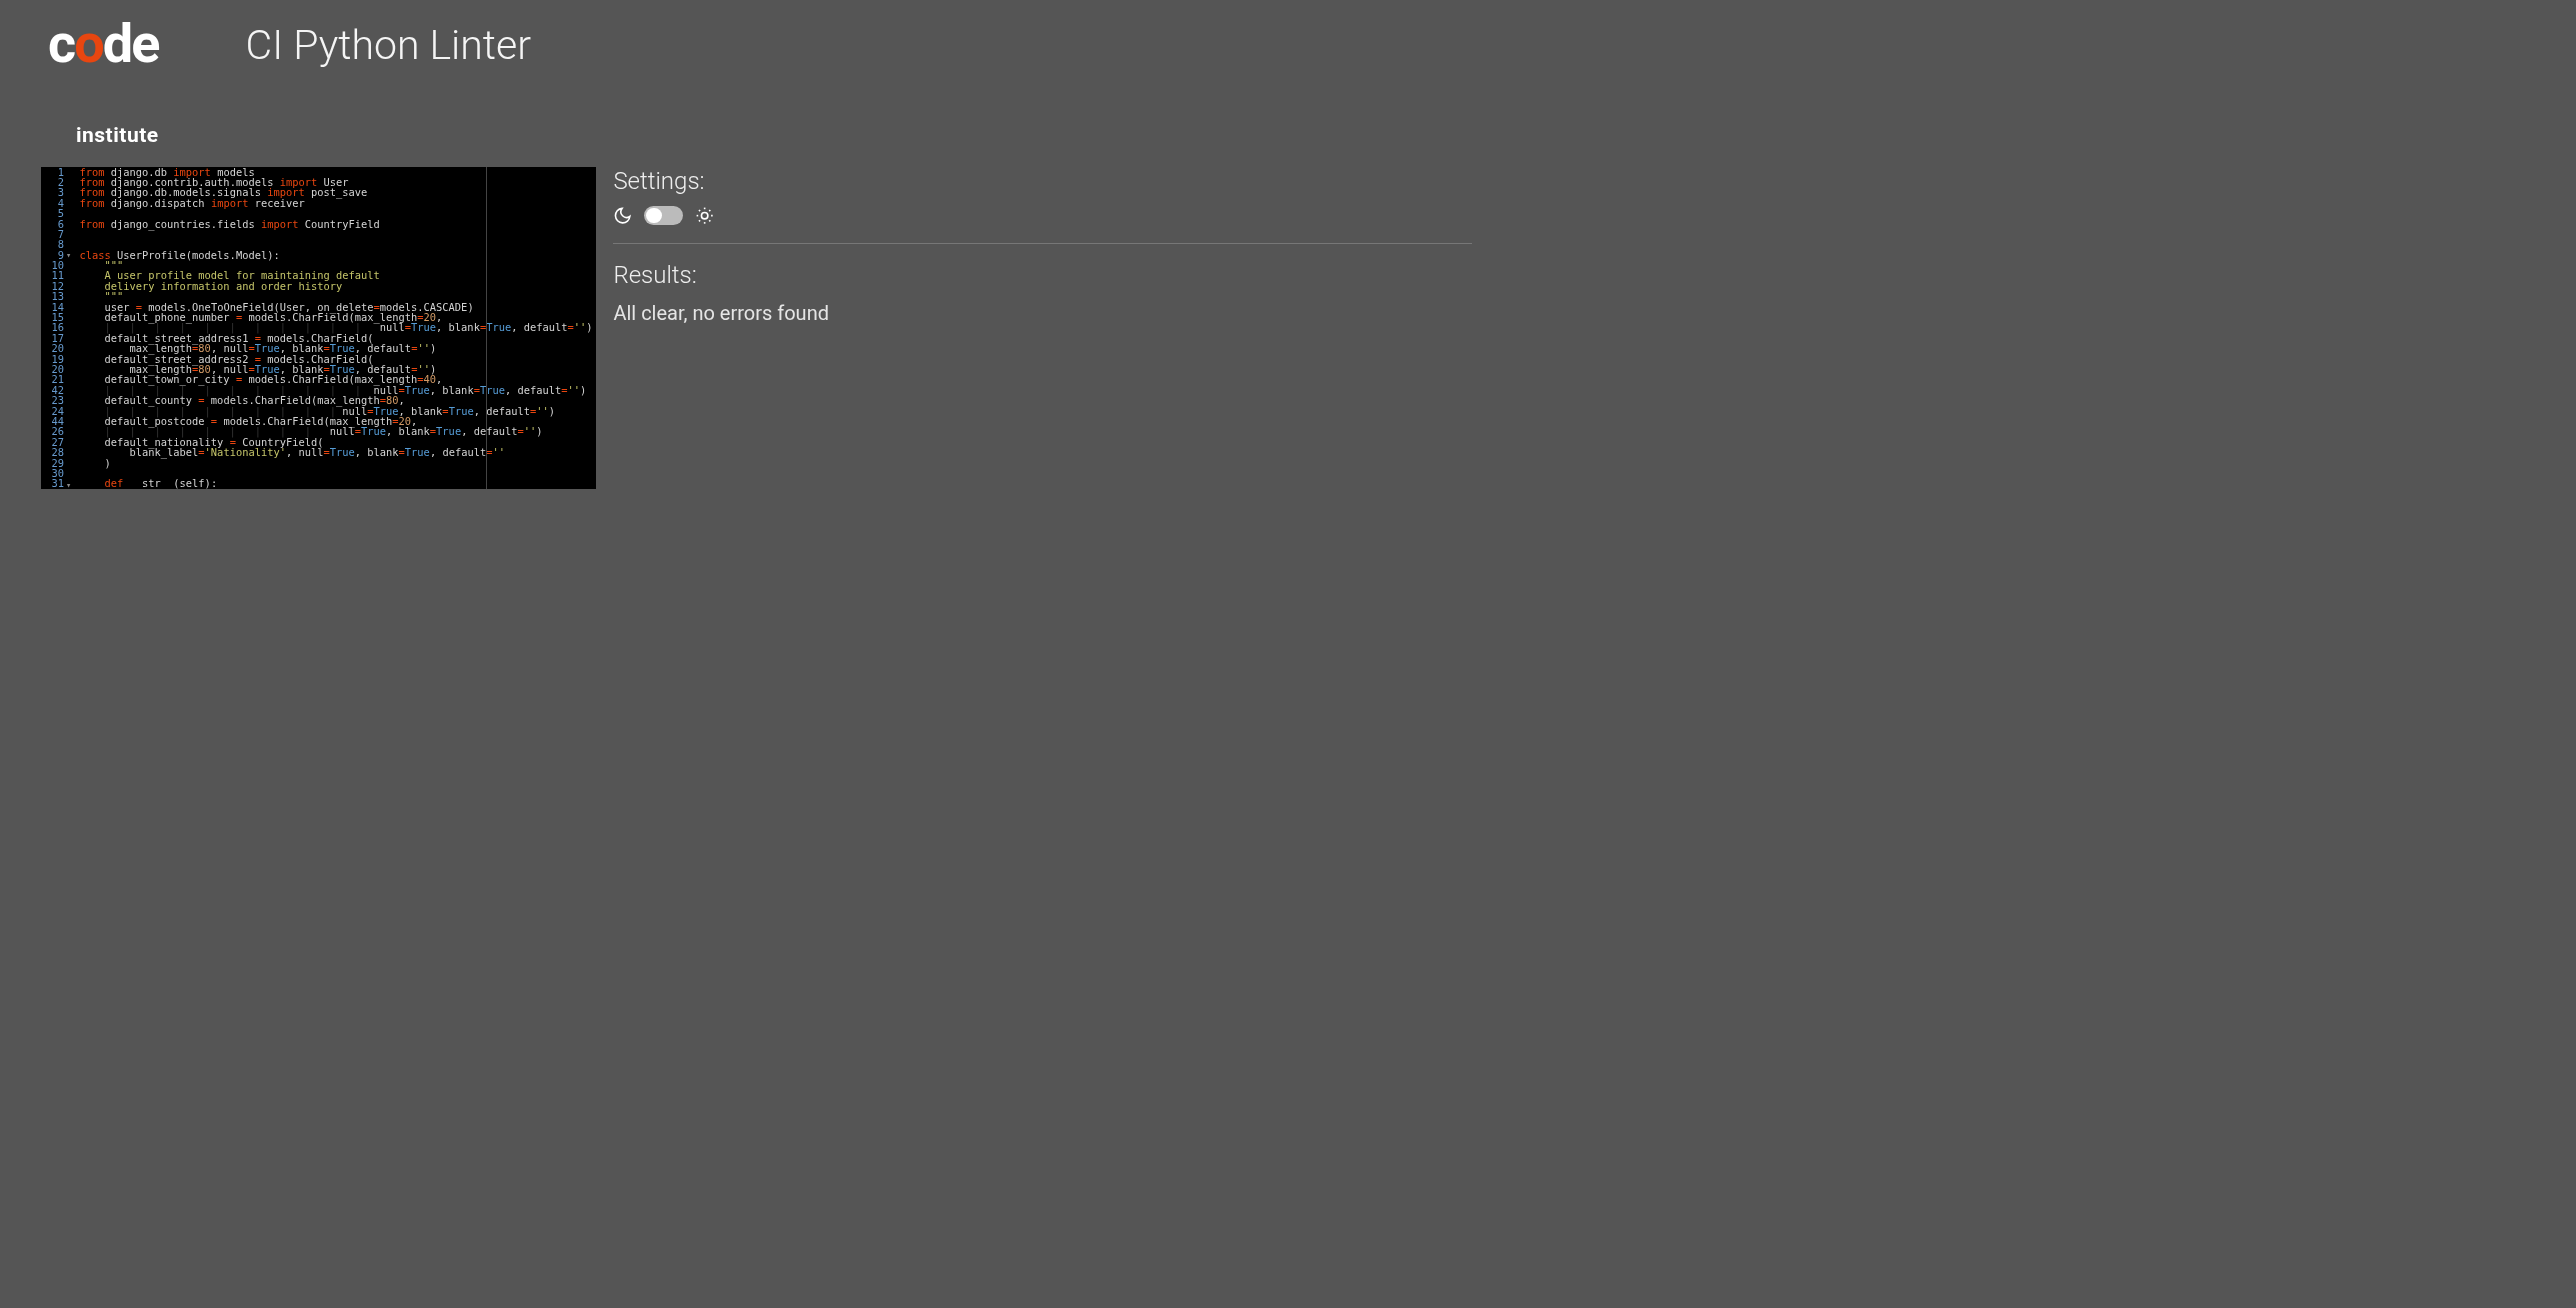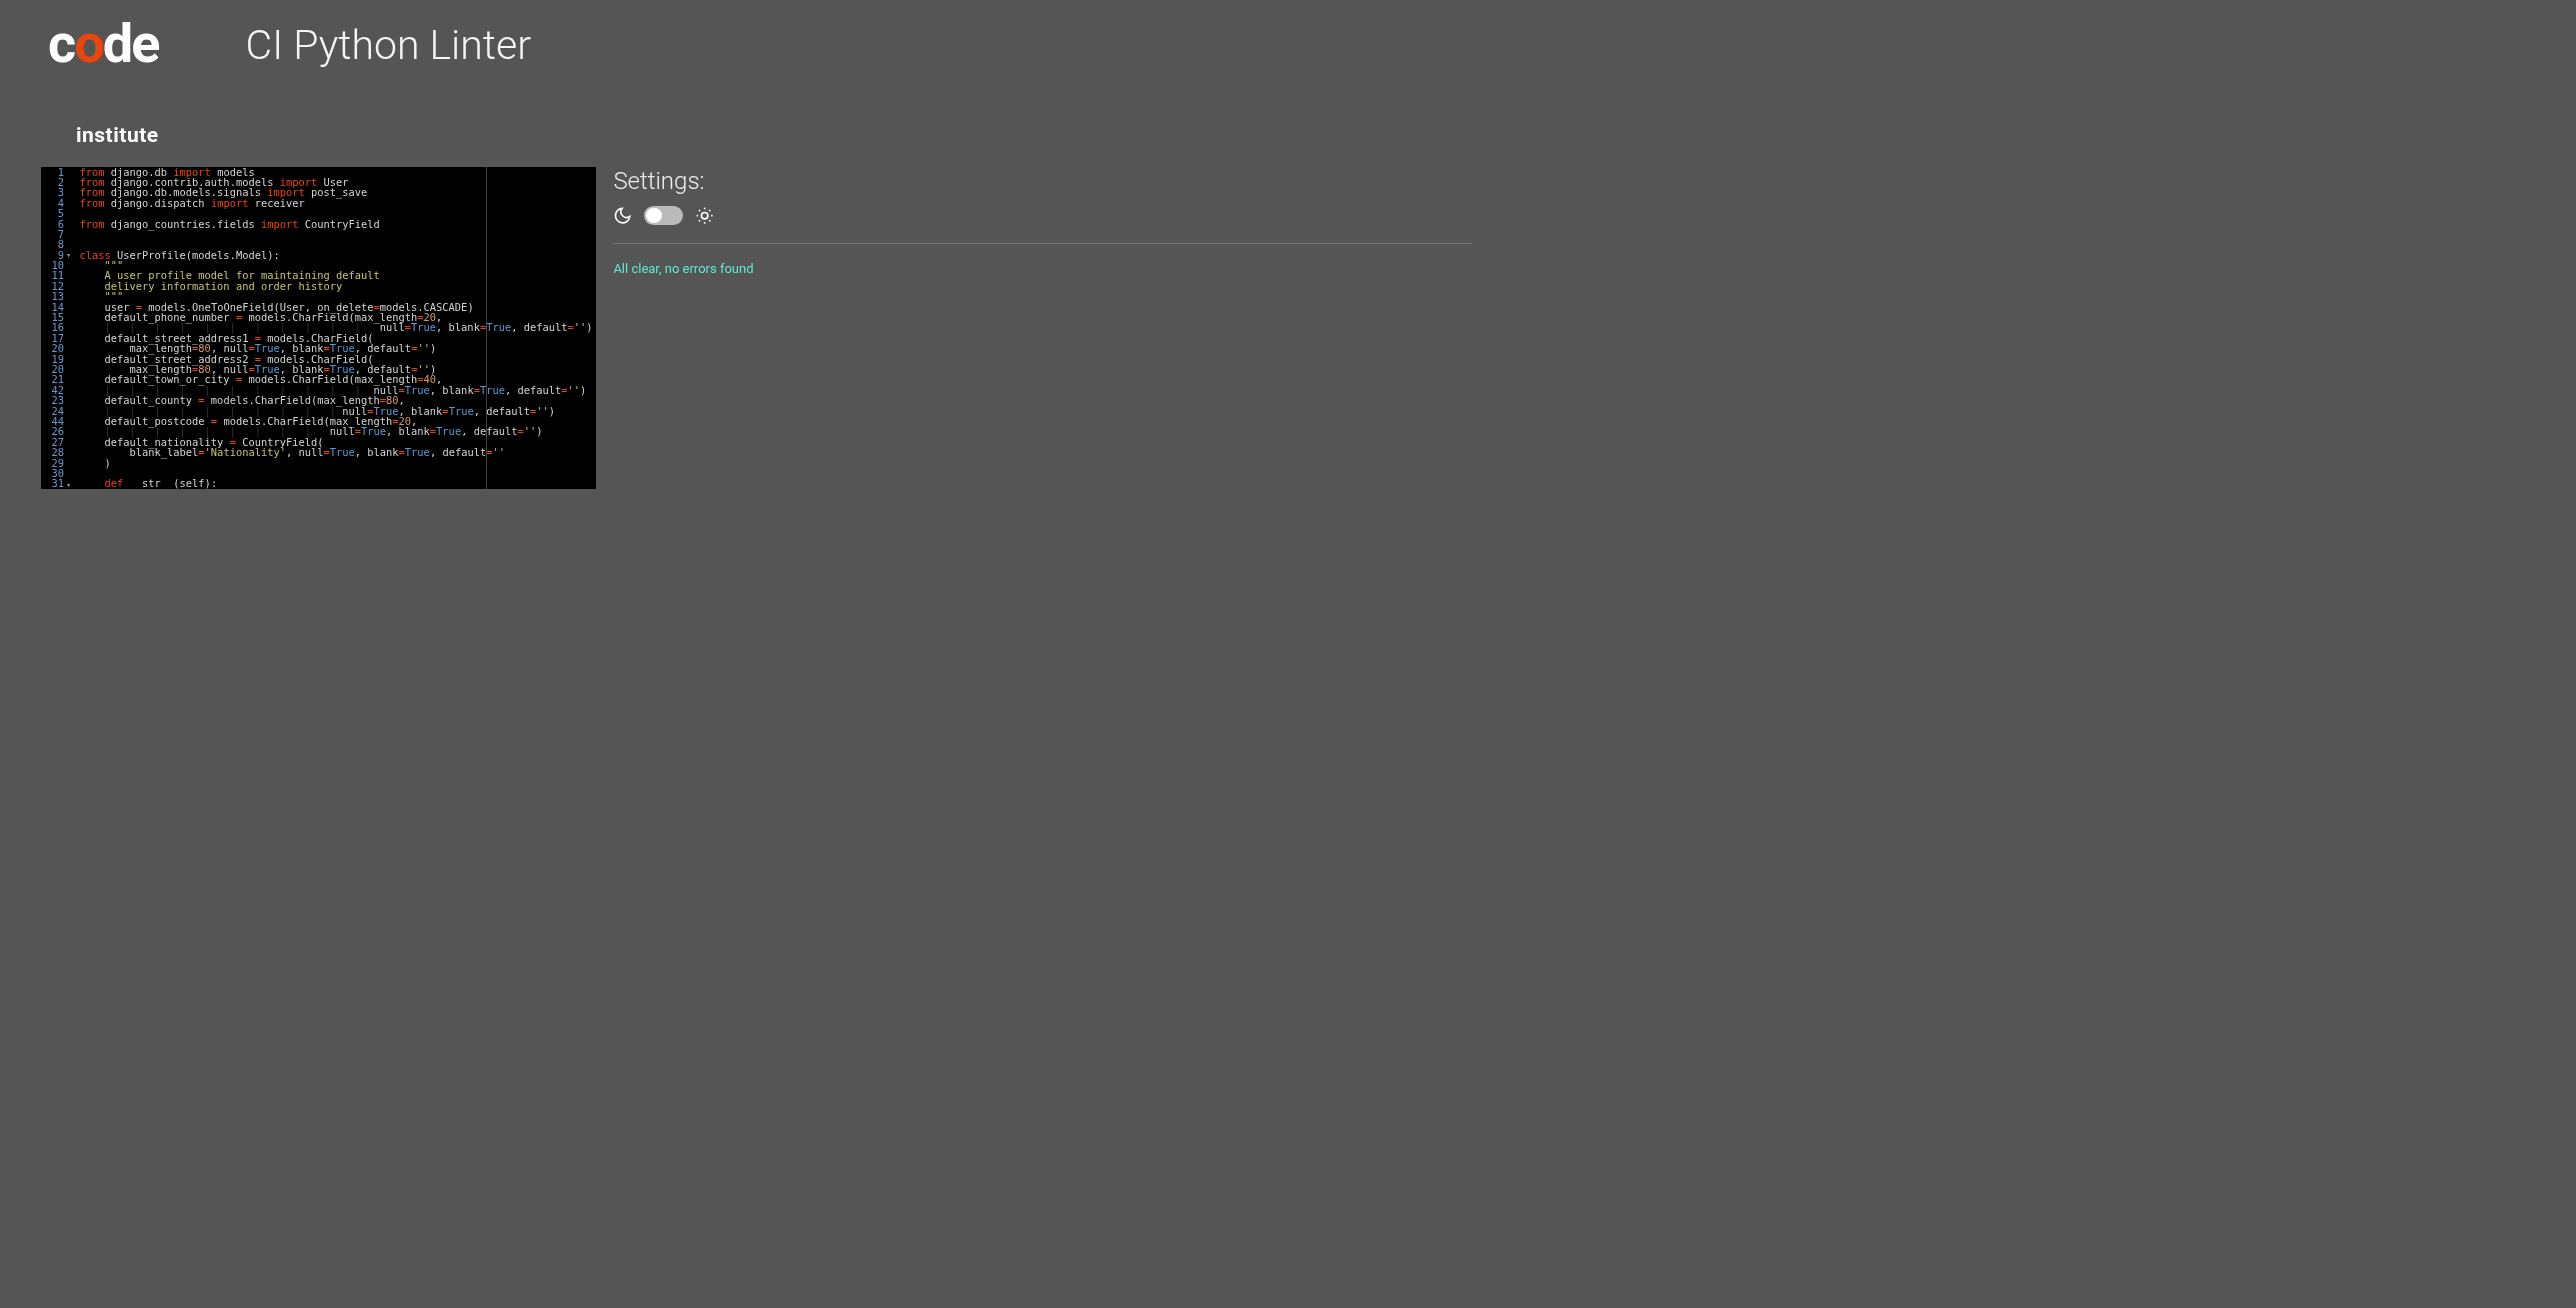--- a/index.html
+++ b/index.html
@@ -143,22 +143,22 @@
   position: absolute;
   top: 1.9px;
   left: 1.9px;
 }
 .divider {
   border: none;
   border-top: 1px solid #777;
   margin: 0 0 17.4px 0;
 }
 .results-text {
-  font-size: 13px;
-  color: #5eead4;
+  font-size: 20px;
+  color: #e5e5e5;
   font-weight: 400;
 }
 </style>
 </head>
 <body>
 
 <div class="header">
   <div class="logo">
     <div class="logo-main">
       <span class="c1">c</span><span class="o">o</span><span class="de">de</span>
@@ -230,16 +230,17 @@
             <line x1="4.93" y1="4.93" x2="6.34" y2="6.34"></line>
             <line x1="17.66" y1="17.66" x2="19.07" y2="19.07"></line>
             <line x1="2" y1="12" x2="4" y2="12"></line>
             <line x1="20" y1="12" x2="22" y2="12"></line>
             <line x1="4.93" y1="19.07" x2="6.34" y2="17.66"></line>
             <line x1="17.66" y1="6.34" x2="19.07" y2="4.93"></line>
           </svg>
       </span>
     </div>
     <hr class="divider">
+    <div class="results-label">Results:</div>
     <div class="results-text">All clear, no errors found</div>
   </div>
 </div>
 
 
 </body></html>

